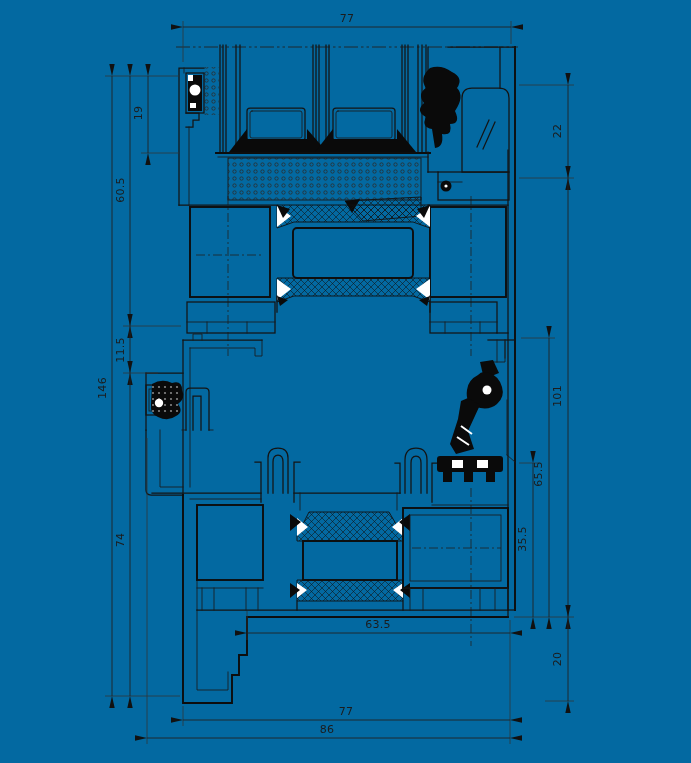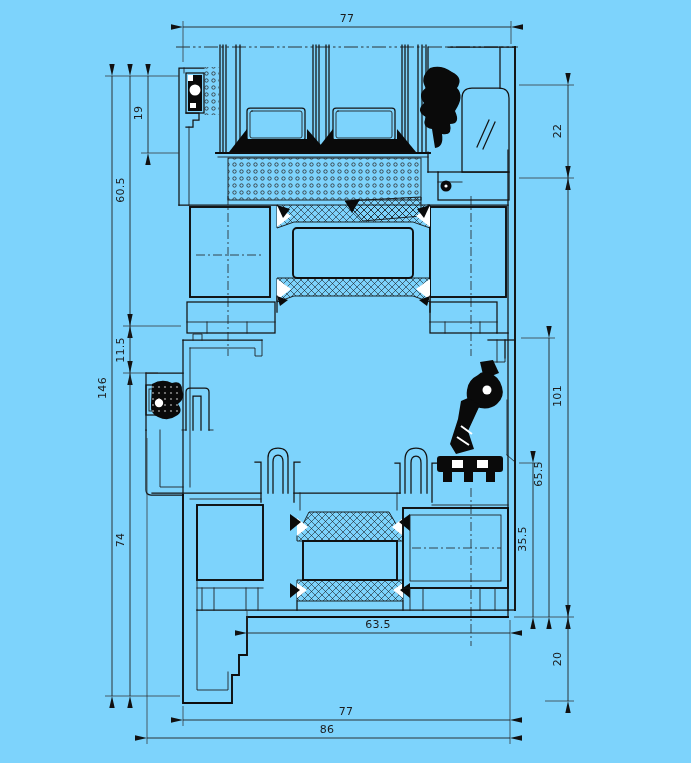--- a/index.html
+++ b/index.html
@@ -1,16 +1,16 @@
 <!DOCTYPE html>
 <html><head>
 <meta charset="utf-8">
 <style>
   html,body{margin:0;padding:0;background:#ffffff;}
-  .stage{position:relative;width:691px;height:763px;background:#7dd3fc;overflow:hidden;
+  .stage{position:relative;width:691px;height:763px;background:#0369a1;overflow:hidden;
          font-family:"DejaVu Sans", sans-serif;}
   svg{display:block}
   
   .p2{stroke:#0d0d0d;stroke-width:1.9;fill:none;stroke-linecap:square}
   .p1{stroke:#141414;stroke-width:1.25;fill:none;stroke-linecap:square}
   .p0{stroke:#1a1a1a;stroke-width:0.85;fill:none;stroke-linecap:square}
   
   .dim{stroke:#222;stroke-width:0.9;fill:none}
   .ext{stroke:#333;stroke-width:0.75;fill:none}
   .cl{stroke:#222;stroke-width:0.8;fill:none;stroke-dasharray:9 3 2 3}

